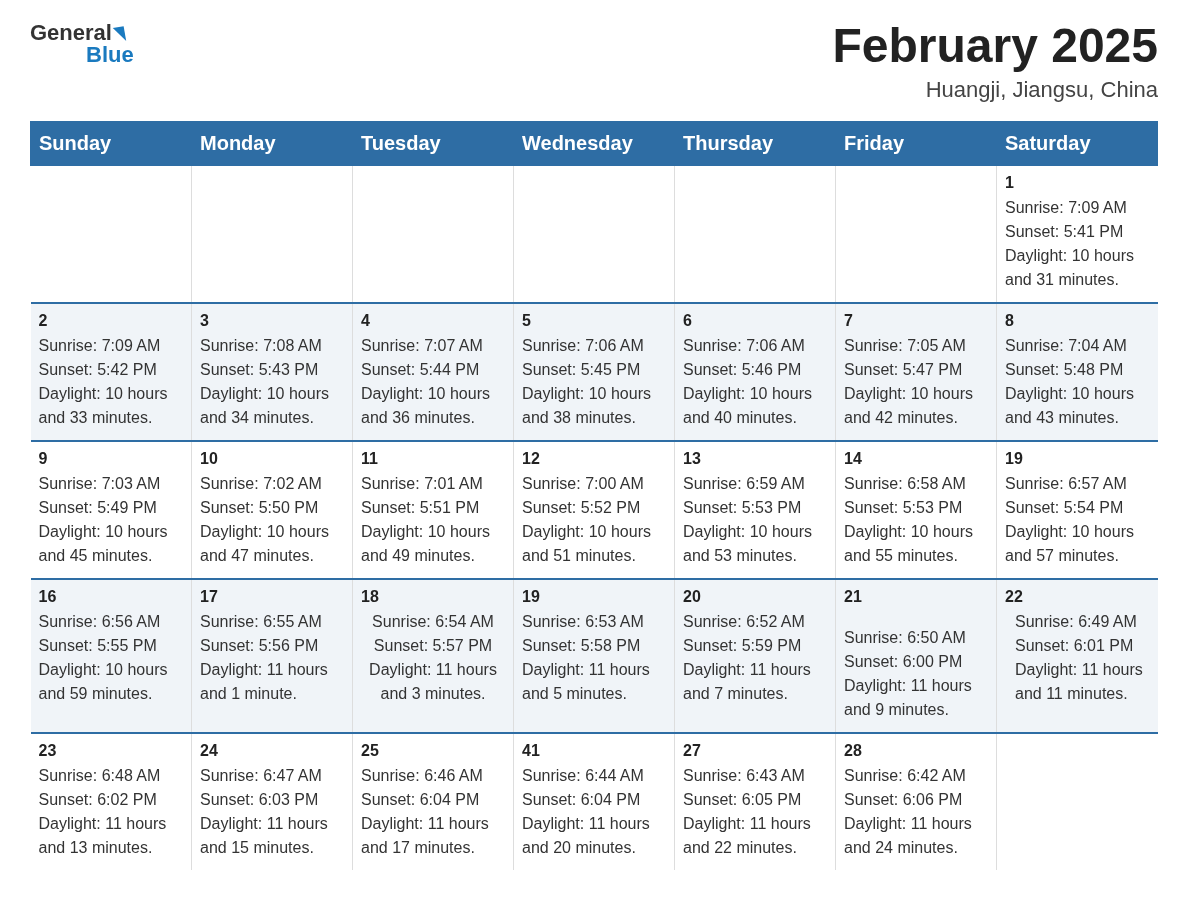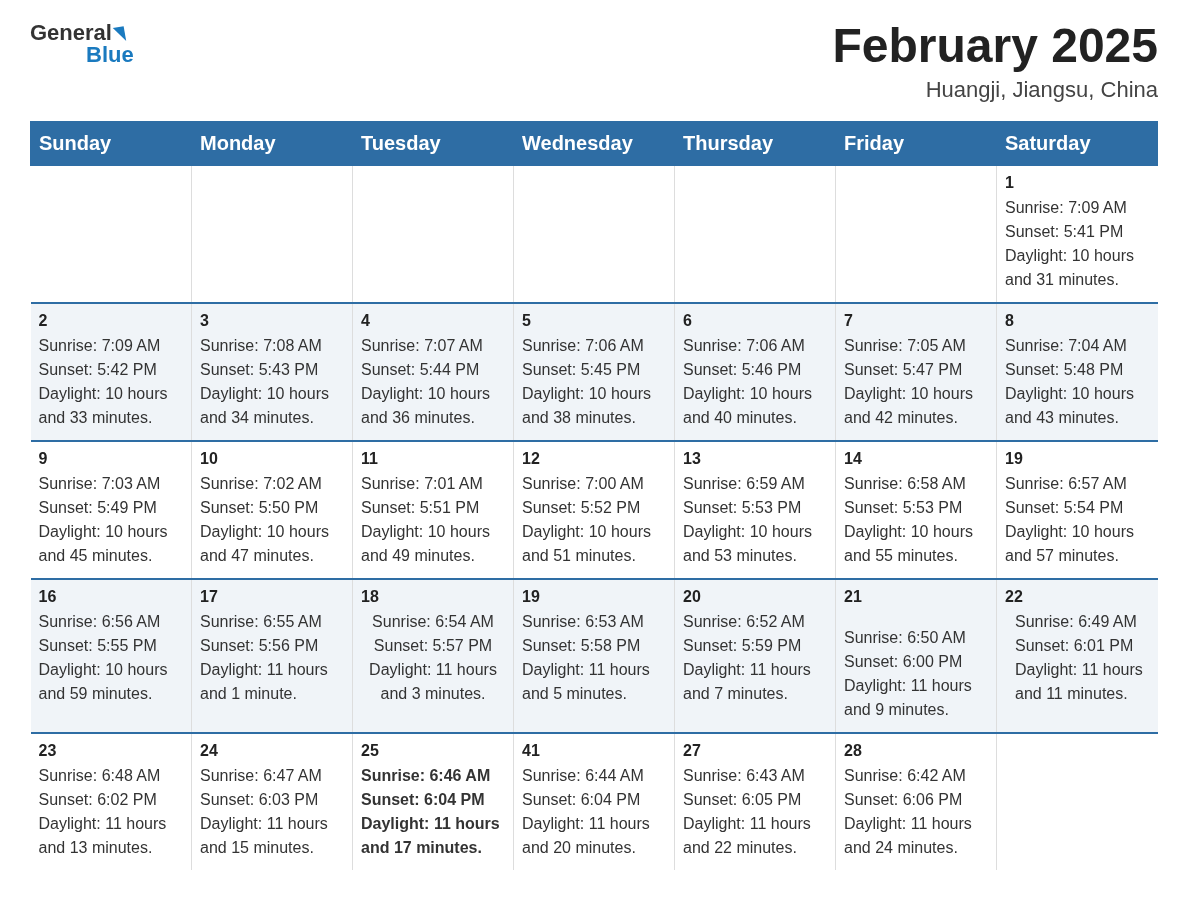--- a/index.html
+++ b/index.html
@@ -314,21 +314,21 @@
         </td>
         <td>
           <span class="day-number">24</span>
           <div class="day-info" style="white-space: pre-line;">Sunrise: 6:47 AM
 Sunset: 6:03 PM
 Daylight: 11 hours
 and 15 minutes.</div>
         </td>
         <td>
           <span class="day-number">25</span>
-          <div class="day-info" style="white-space: pre-line; font-weight: bold;">Sunrise: 6:46 AM
+          <div class="day-info" style="white-space: pre-line;">Sunrise: 6:46 AM
 Sunset: 6:04 PM
 Daylight: 11 hours
 and 17 minutes.</div>
         </td>
         <td>
           <span class="day-number">41</span>
           <div class="day-info" style="white-space: pre-line;">Sunrise: 6:44 AM
 Sunset: 6:04 PM
 Daylight: 11 hours
 and 20 minutes.</div>

